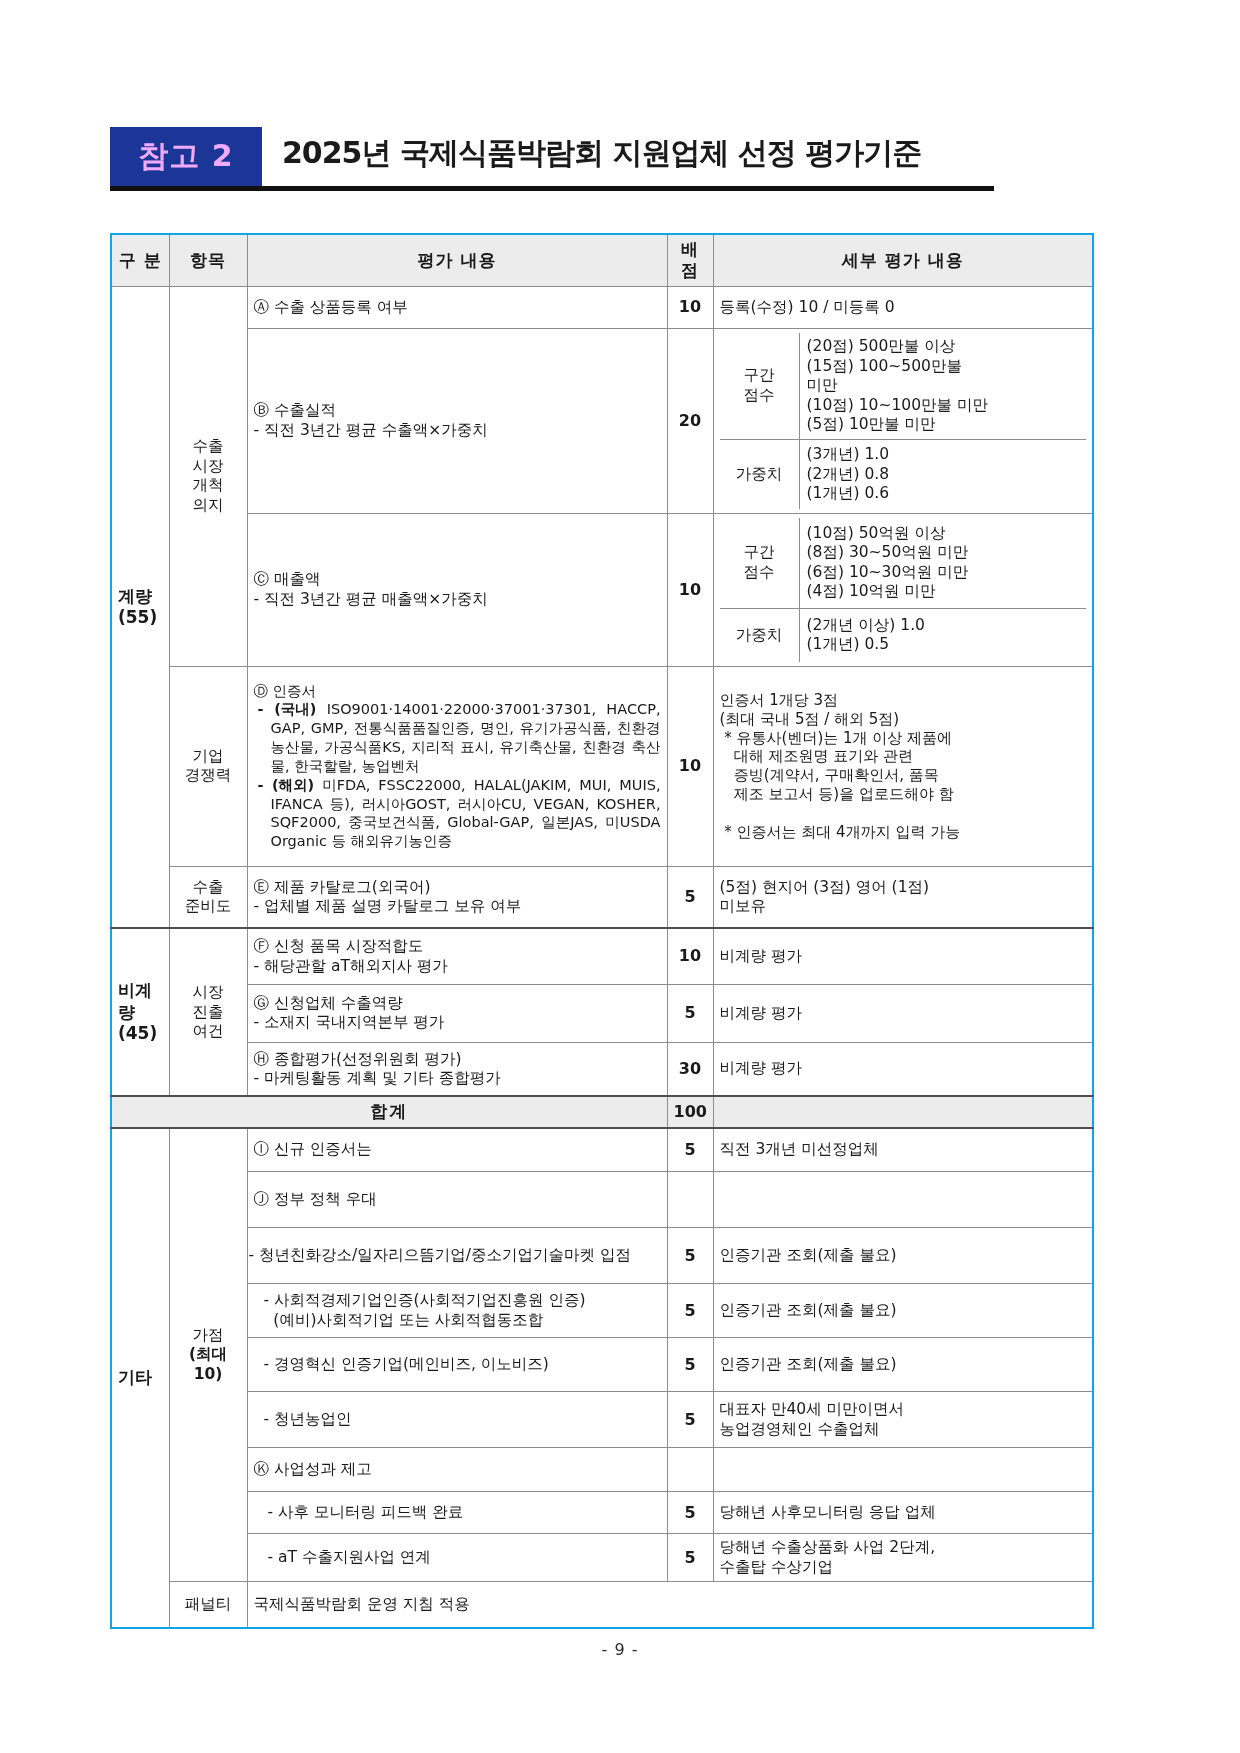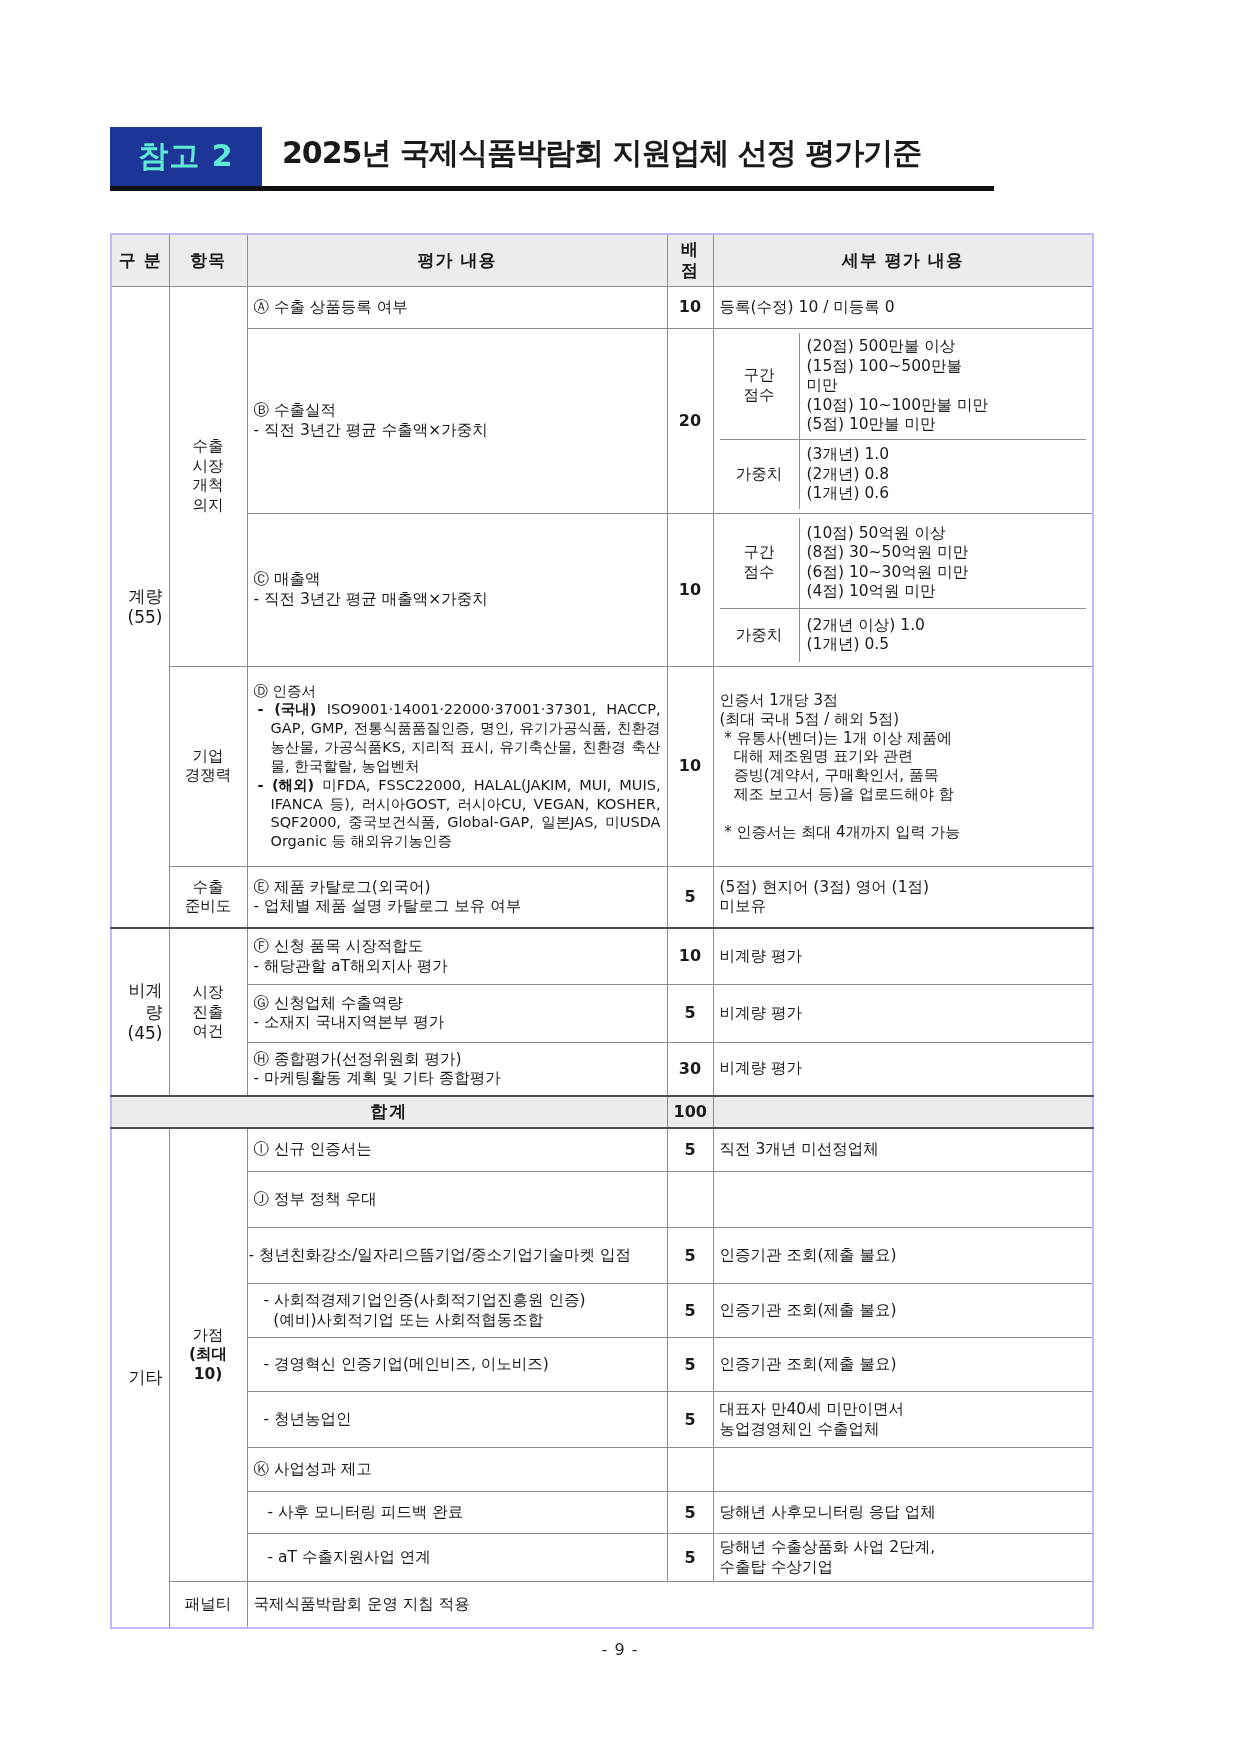--- a/index.html
+++ b/index.html
@@ -5,44 +5,44 @@
   * { margin:0; padding:0; box-sizing:border-box; }
   html, body { background:#ffffff; }
   body {
     width:1240px; height:1753px; position:relative; overflow:hidden;
     font-family:"DejaVu Sans","Liberation Sans",sans-serif;
     color:#1a1a1a;
   }
   
   .badge {
     position:absolute; left:110px; top:127px; width:152px; height:59px;
-    background:#1c3697; color:#5eead4;
+    background:#1c3697; color:#f0abfc;
     font-size:30px; font-weight:bold; letter-spacing:1px;
     display:flex; align-items:center; justify-content:center;
   }
   .doc-title {
     position:absolute; left:282px; top:133px; width:712px;
     font-size:30px; font-weight:bold; letter-spacing:-1px; white-space:nowrap;
   }
   .title-underline {
     position:absolute; left:110px; top:186px; width:884px; height:5px; background:#101010;
   }
   
   table.crit {
     position:absolute; left:110px; top:233px; width:982px;
     border-collapse:collapse; table-layout:fixed;
     font-size:15.5px; line-height:1.26;
-    border:2px solid #c4b5fd;
+    border:2px solid #0ea5e9;
   }
   .crit th, .crit td { border:1px solid #8d8d8d; vertical-align:middle; padding:4px 6px; }
   .crit th {
     background:#ececec; font-weight:bold; font-size:17px; text-align:center; letter-spacing:1px;
   }
   tr.sect td { border-top:2px solid #4f4f4f; }
-  .group { font-weight:normal; font-size:17px; text-align:right; }
+  .group { font-weight:bold; font-size:17px; text-align:left; }
   .item  { text-align:center; }
   .eval  { text-align:left; padding-left:10px;margin-top:24px; }
   .score { text-align:center; font-weight:bold; font-size:16px; }
   .detail{ text-align:left; padding-left:8px; }
   .pre   { white-space:pre-wrap; }
   .bold  { font-weight:bold; }
   .totalrow td { background:#ececec; }
   .total-label { text-align:center; font-weight:bold; font-size:17px; letter-spacing:2px; }
   .p0 { padding:0; }
   .topalign { vertical-align:top; padding-top:6px; }

